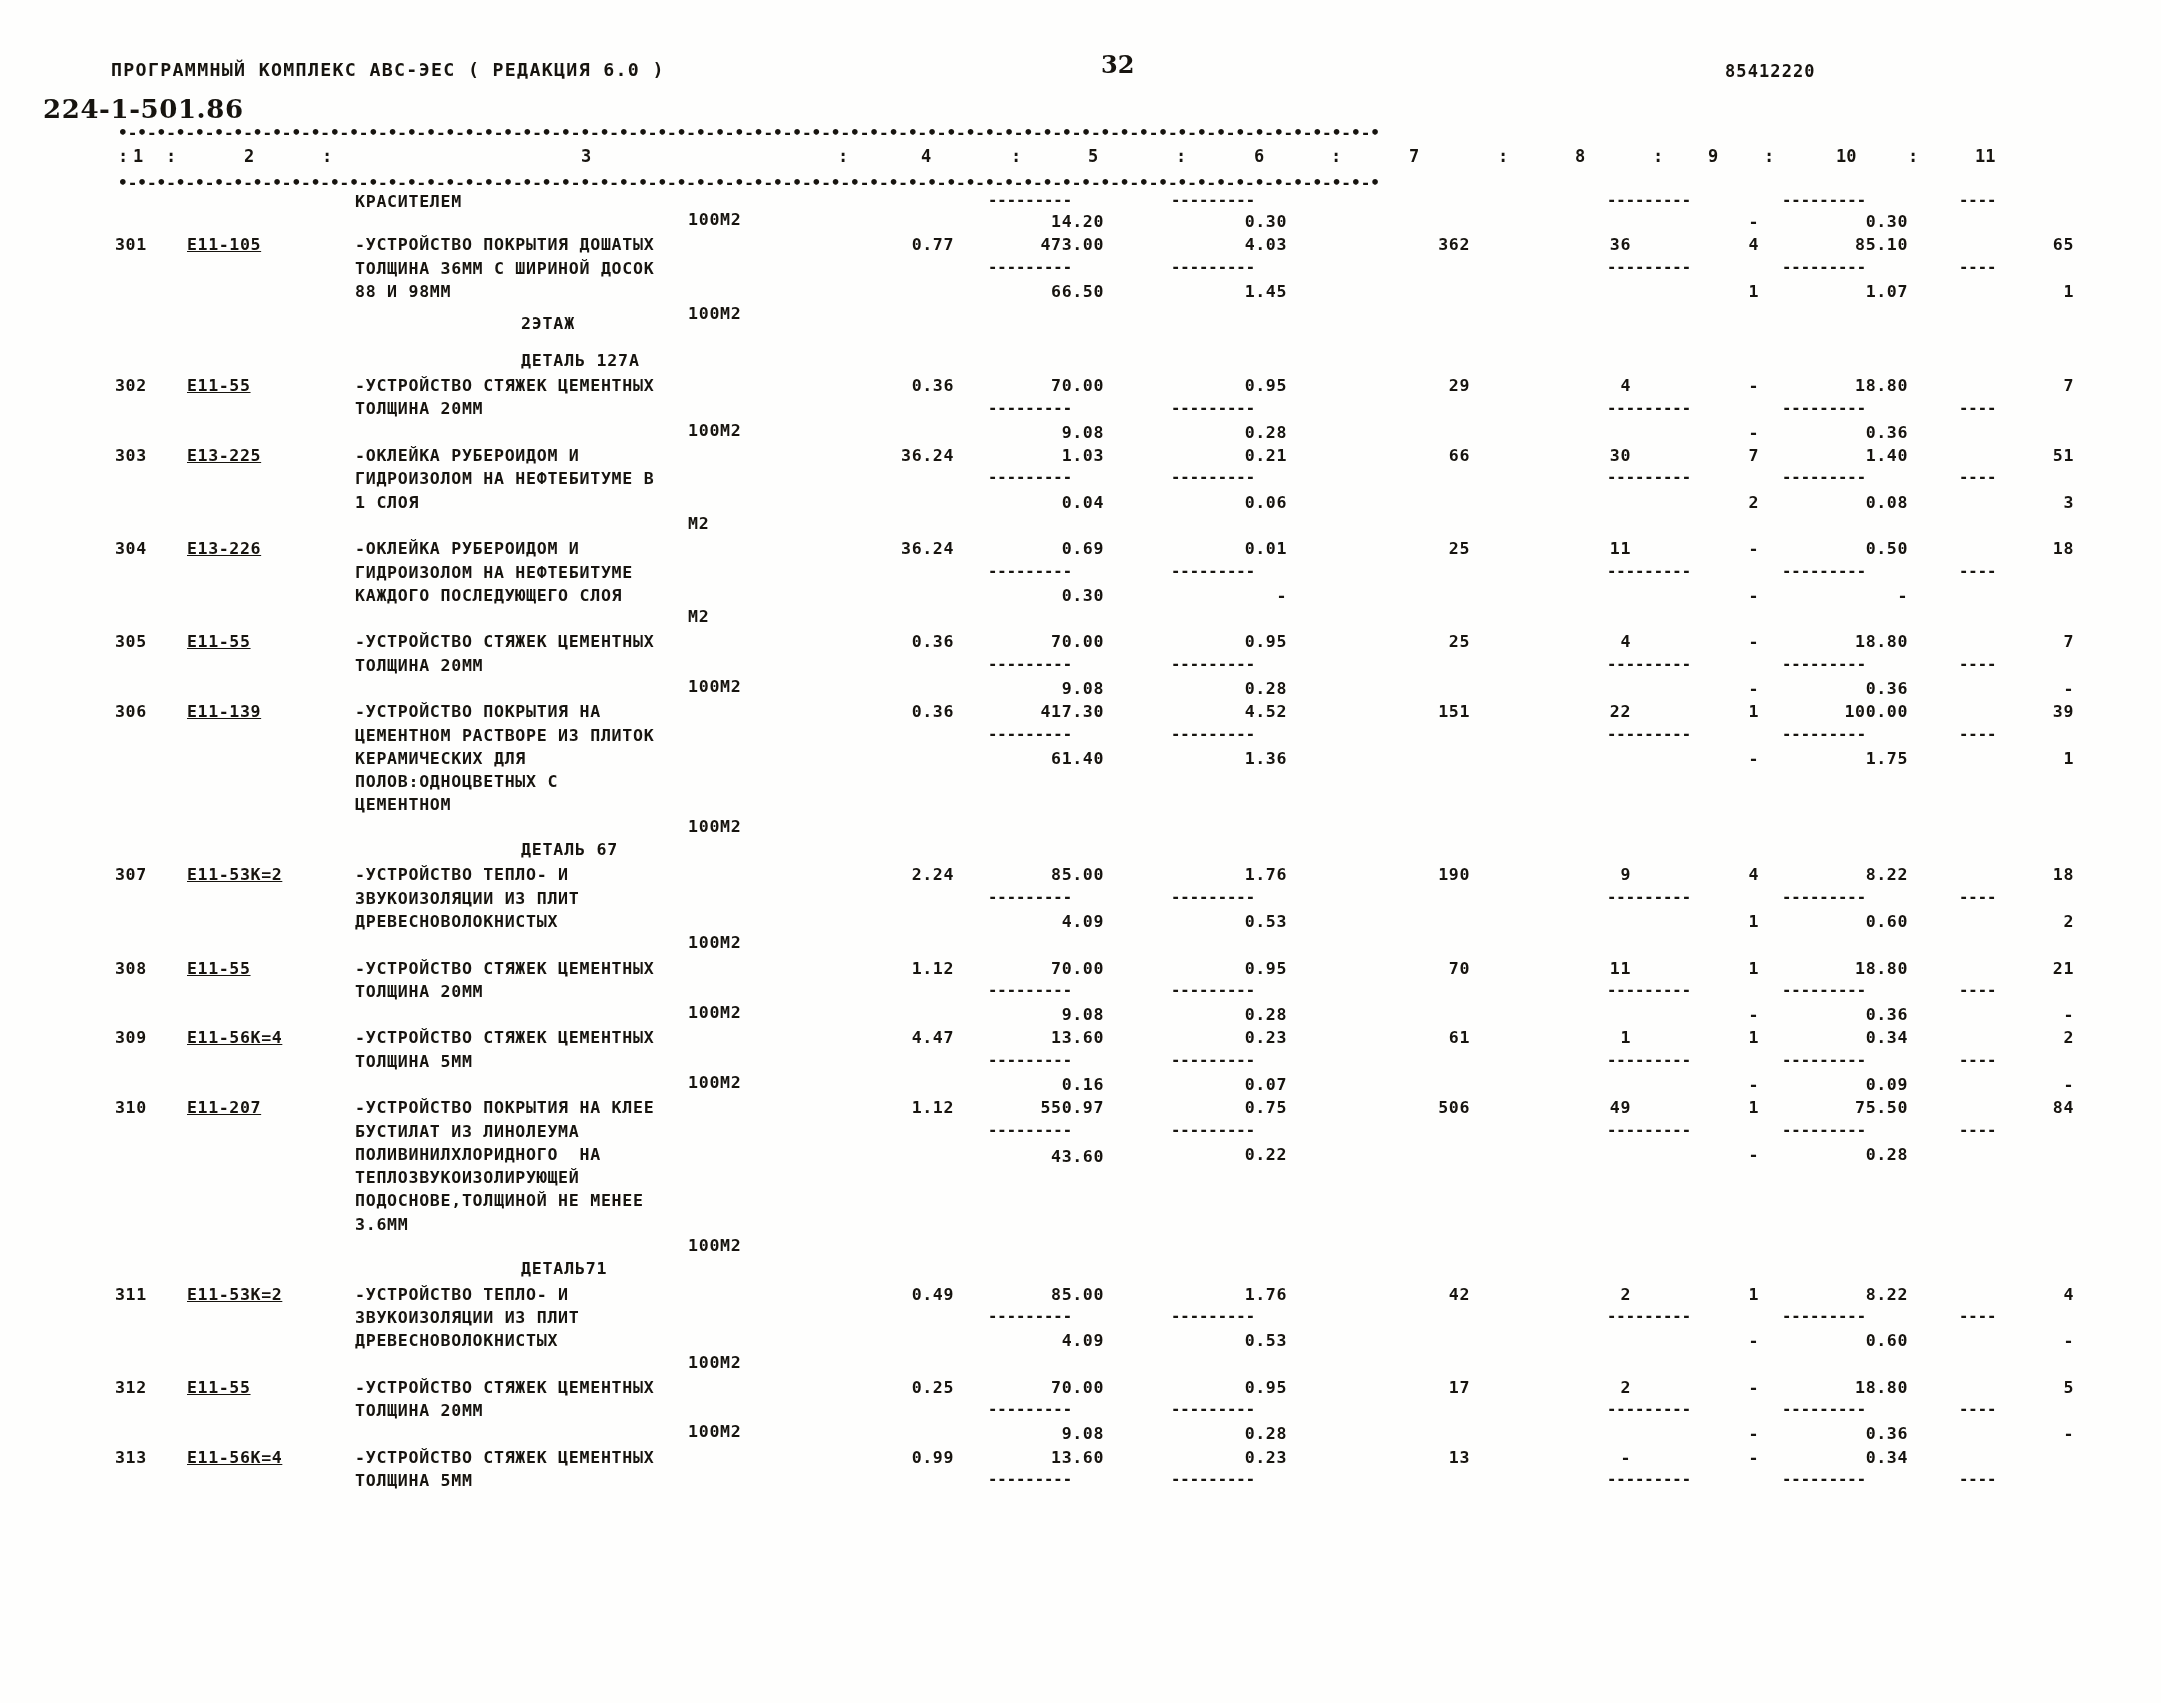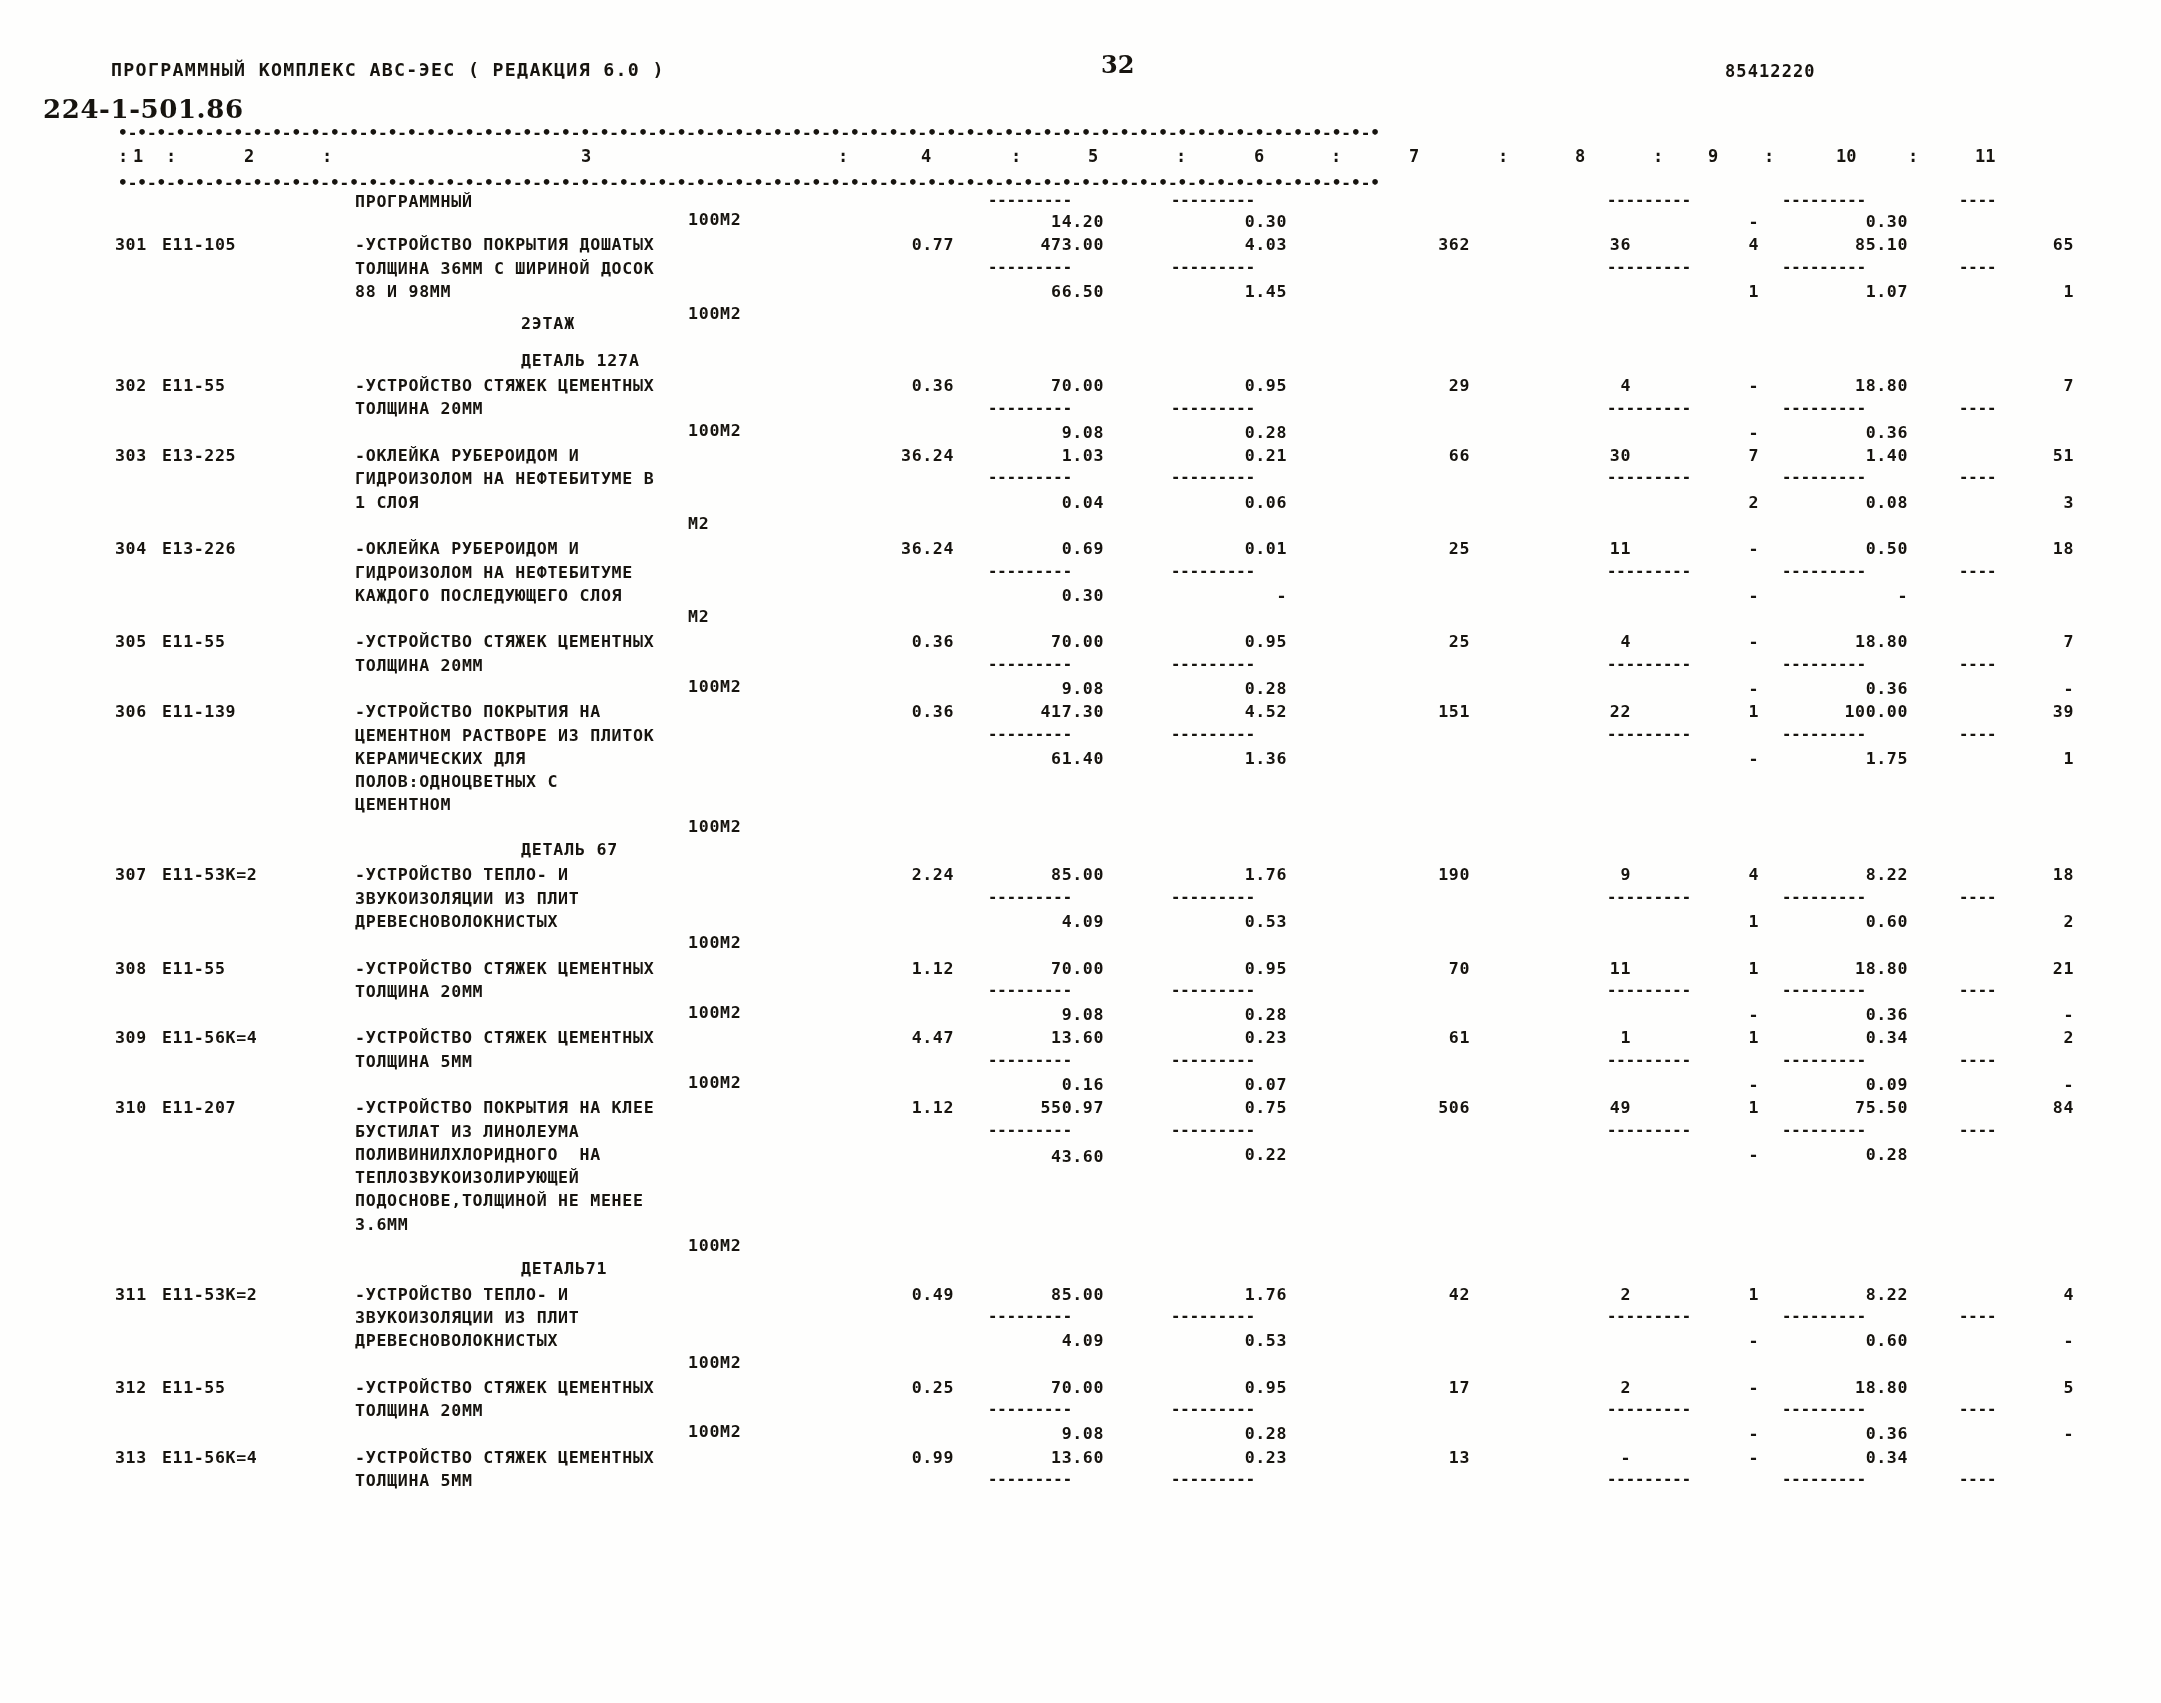--- a/index.html
+++ b/index.html
@@ -103,21 +103,21 @@
   }
   .cell {
     position: absolute;
     font-size: 16.6px;
     font-weight: 700;
     white-space: pre;
     line-height: 24px;
     letter-spacing: 0.6px;
   }
   .c-num   { left: 115px;  text-align: left; }
-  .c-code  { left: 162px;  text-align: left; }
+  .c-code  { left: 187px;  text-align: left; text-decoration: underline; }
   .c-desc  { left: 355px;  text-align: left; letter-spacing: 0.7px; }
   .c-4     { left: 843px; width: 111px; text-align: right; }
   .c-5     { left: 976px; width: 128px; text-align: right; }
   .c-6     { left: 1159px; width: 128px; text-align: right; }
   .c-7     { left: 1359px; width: 111px; text-align: right; }
   .c-8     { left: 1531px; width: 100px; text-align: right; }
   .c-9     { left: 1670px; width: 89px; text-align: right; }
   .c-10    { left: 1780px; width: 128px; text-align: right; }
   .c-11    { left: 1963px; width: 111px; text-align: right; }
 
@@ -184,21 +184,21 @@
     <div class="sep" style="left:1653px">:</div>
     <div class="colhdr" style="left:1708px">9</div>
     <div class="sep" style="left:1764px">:</div>
     <div class="colhdr" style="left:1836px">10</div>
     <div class="sep" style="left:1908px">:</div>
     <div class="colhdr" style="left:1975px">11</div>
   </div>
 
   <div class="rows">
 
-    <div class="cell c-desc" style="top:0px">ПРОГРАММНЫЙ</div>
+    <div class="cell c-desc" style="top:0px">КРАСИТЕЛЕМ</div>
     <div class="dashes d5" style="top:1.1px">---------</div>
     <div class="dashes d6" style="top:1.1px">---------</div>
     <div class="dashes d89" style="top:1.1px">---------</div>
     <div class="dashes d10" style="top:1.1px">---------</div>
     <div class="dashes d11" style="top:1.1px">----</div>
 
     <div class="row">
       <div class="unit" style="top:20px">100М2</div>
       <div class="cell c-5" style="top:20px">14.20</div>
       <div class="cell c-6" style="top:20px">0.30</div>

